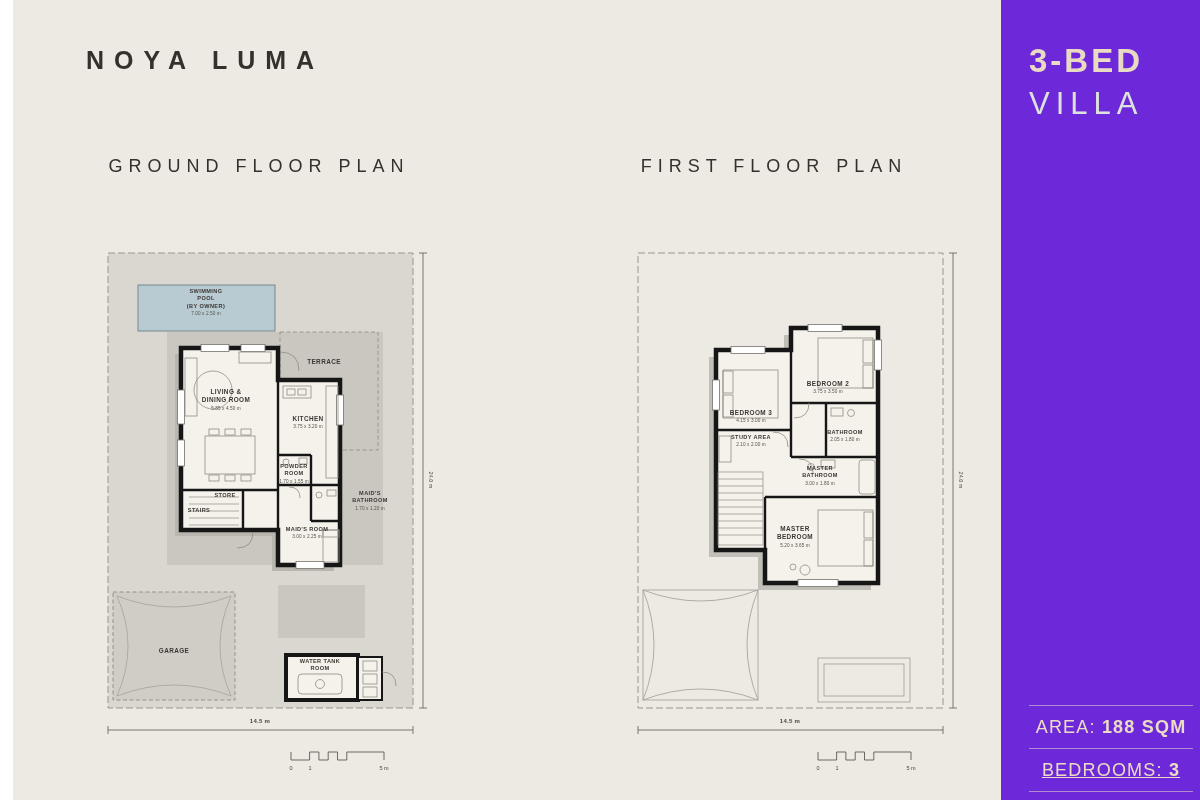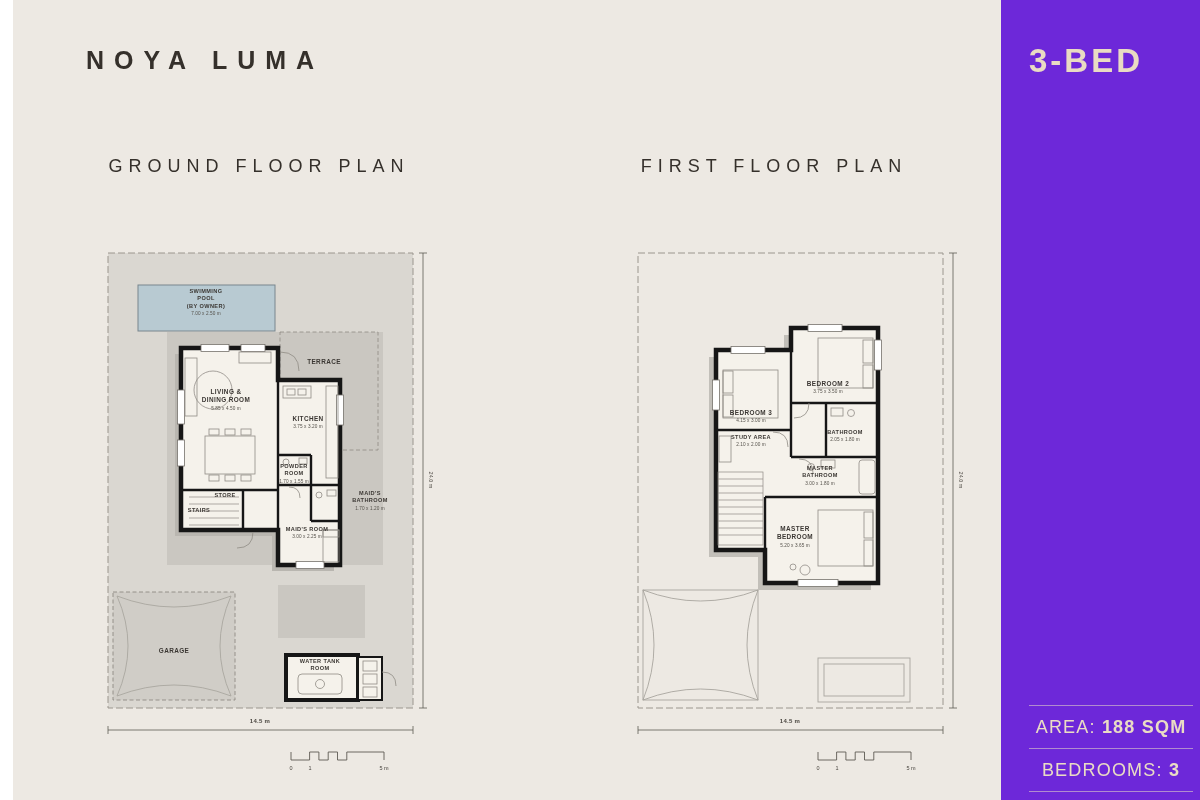--- a/index.html
+++ b/index.html
@@ -23,21 +23,21 @@
          font-size:6px;font-weight:600;color:#4A4640;letter-spacing:.3px;}
   .dim-h{position:absolute;left:338px;top:240px;transform:translate(-50%,-50%) rotate(90deg);
          font-size:5.5px;font-weight:400;color:#4A4640;}
   .scale-lbl{position:absolute;transform:translate(-50%,0);font-size:5.5px;color:#4A4640;top:525px;}
   .sidebar{position:absolute;left:988px;top:0;width:212px;height:800px;background:#6d28d9;color:#EADCC4;}
   .unit-type{position:absolute;left:28px;top:42px;font-size:33px;font-weight:700;letter-spacing:3px;color:#E9DBC3;}
   .unit-kind{position:absolute;left:28px;top:86px;font-size:31px;font-weight:300;letter-spacing:6px;color:#DCE3DD;}
   .stats{position:absolute;left:28px;bottom:8px;width:164px;}
   .stat-row{border-top:1px solid rgba(233,221,199,.55);padding:11px 0 10px 0;
             font-size:18px;letter-spacing:1.2px;color:#EADCC4;white-space:nowrap;text-align:center;}
-  .stat-row:last-child{border-bottom:1px solid rgba(233,221,199,.55);}
+  .stat-row:last-child{border-bottom:1px solid rgba(233,221,199,.55);text-decoration:underline;}
   .stat-row b{font-weight:700;}
 </style>
 </head>
 <body>
 
 <div class="canvas">
 
   <div class="brand">NOYA LUMA</div>
 
   <h2 class="plan-title f">FIRST FLOOR PLAN</h2>
@@ -229,19 +229,20 @@
       </div>
     <div class="dim-w">14.5 m</div>
     <div class="dim-h">24.0 m</div>
     <span class="scale-lbl" style="left:195px">0</span>
     <span class="scale-lbl" style="left:214px">1</span>
     <span class="scale-lbl" style="left:288px">5 m</span>
   </section>
 
   <aside class="sidebar">
     <div class="unit-type">3-BED</div>
+    <div class="unit-kind">VILLA</div>
     <div class="stats">
       <div class="stat-row"><span>AREA: </span><b>188 SQM</b></div>
       <div class="stat-row"><span>BEDROOMS: </span><b>3</b></div>
     </div>
   </aside>
 
 </div>
 
 </body></html>

